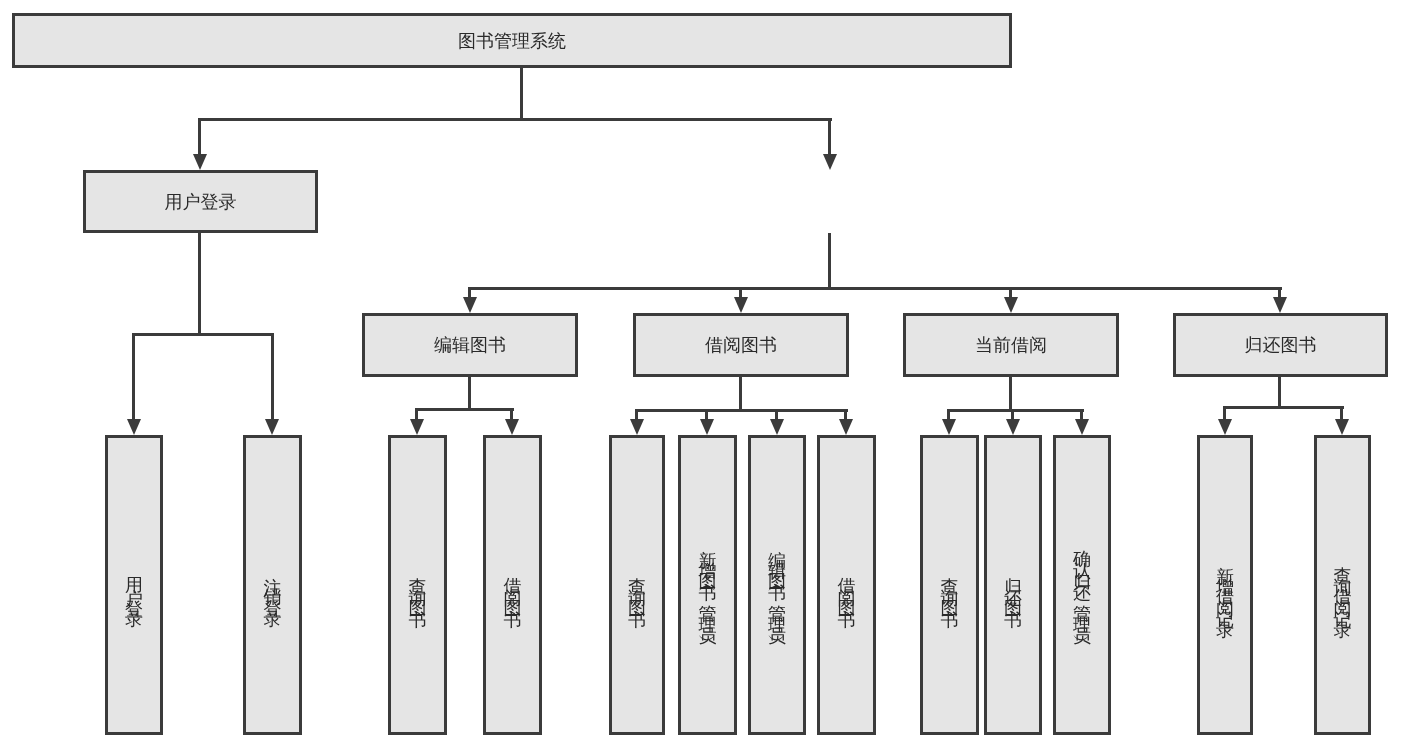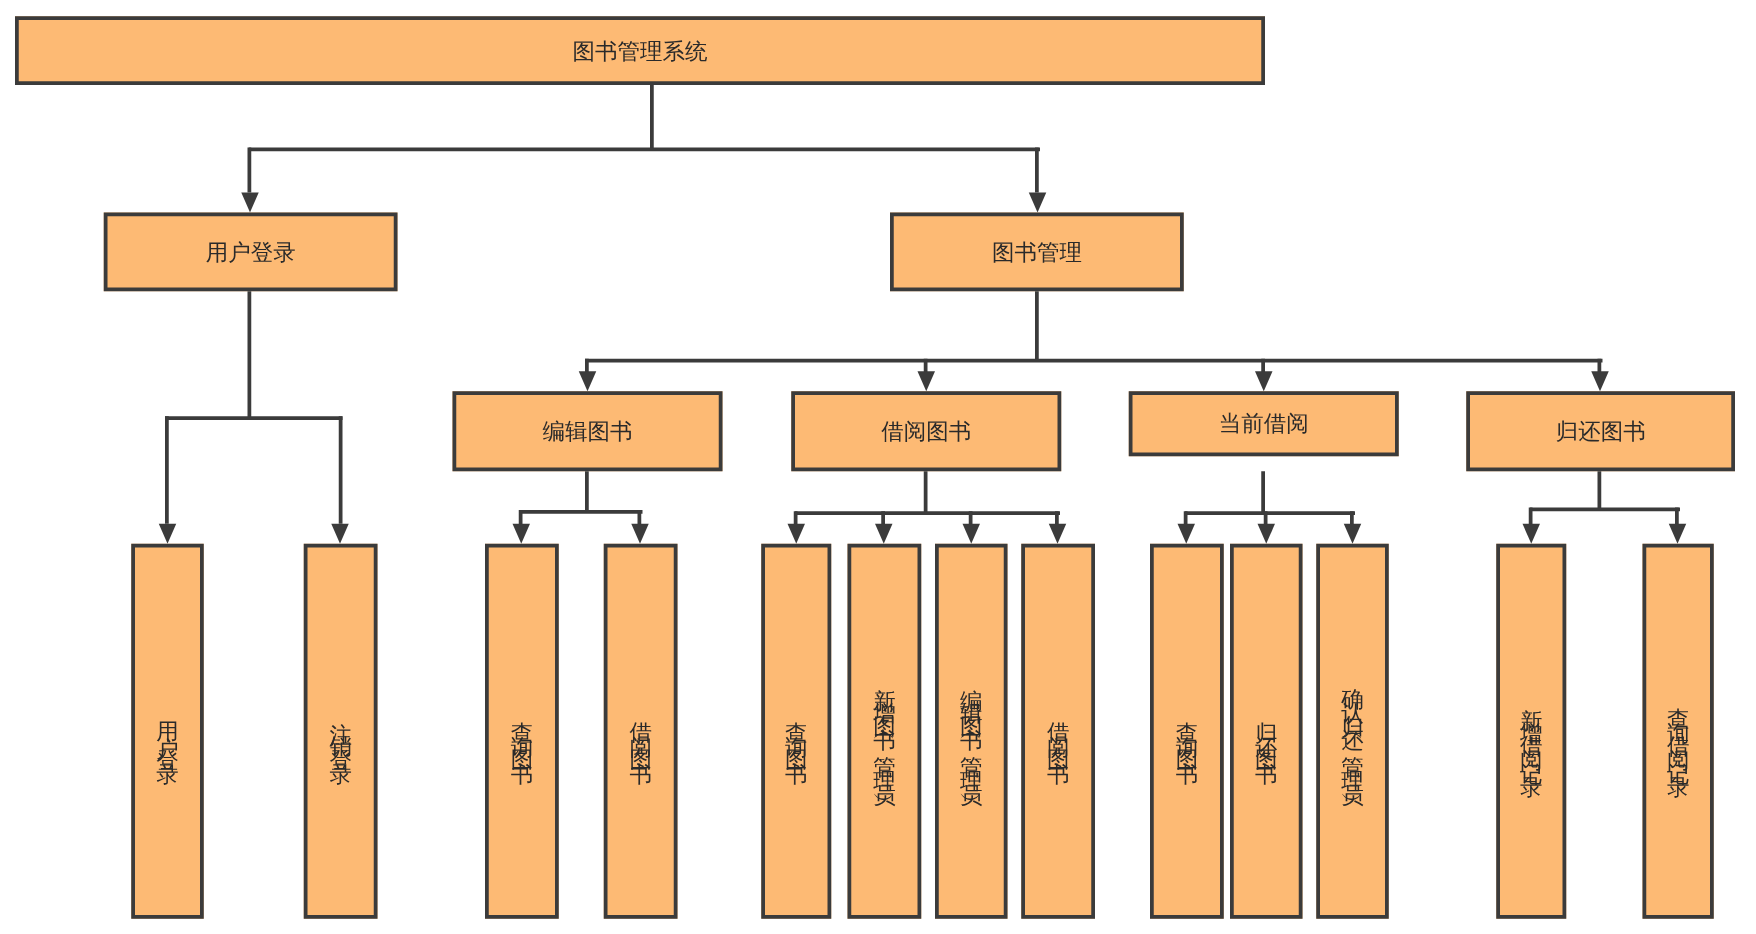--- a/index.html
+++ b/index.html
@@ -8,21 +8,21 @@
     --wm:#a3a3a3;
     --bg:#ffffff;
   }
   html,body{margin:0;padding:0;background:#fff;}
   .stage{
     position:relative;width:1405px;height:747px;background:var(--bg);
     font-family:"Liberation Sans","DejaVu Sans",sans-serif;overflow:hidden;
   }
   .box{
     position:absolute;box-sizing:border-box;border:3px solid var(--line);
-    background:#fdba74;display:flex;align-items:center;justify-content:center;
+    background:#e5e5e5;display:flex;align-items:center;justify-content:center;
     color:var(--text);font-size:18px;white-space:nowrap;
   }
   .vbox span{
     writing-mode:vertical-rl;text-orientation:mixed;
     letter-spacing:11px;white-space:pre;
   }
   .vline{position:absolute;width:3px;background:var(--line);}
   .hline{position:absolute;height:3px;background:var(--line);}
   .ahead{
     position:absolute;width:0;height:0;
@@ -40,33 +40,30 @@
 <div class="stage">
 
   <div class="box" style="left:12px;top:13px;width:1000px;height:55px;">
     <span>图书管理系统</span>
   </div>
 
   <div class="box" style="left:83px;top:170px;width:235px;height:63px;">
     <span>用户登录</span>
   </div>
 
-  <div class="box" style="left:712px;top:170px;width:235px;height:63px;">
-    <span>图书管理</span>
-  </div>
 
   <div class="box" style="left:362px;top:313px;width:216px;height:64px;">
     <span>编辑图书</span>
   </div>
 
   <div class="box" style="left:633px;top:313px;width:216px;height:64px;">
     <span>借阅图书</span>
   </div>
 
-  <div class="box" style="left:903px;top:313px;width:216px;height:52px;">
+  <div class="box" style="left:903px;top:313px;width:216px;height:64px;">
     <span>当前借阅</span>
   </div>
 
   <div class="box" style="left:1173px;top:313px;width:215px;height:64px;">
     <span>归还图书</span>
   </div>
 
   <div class="box vbox" style="left:105px;top:435px;width:58px;height:300px;">
     <span>用户登录</span>
   </div>

